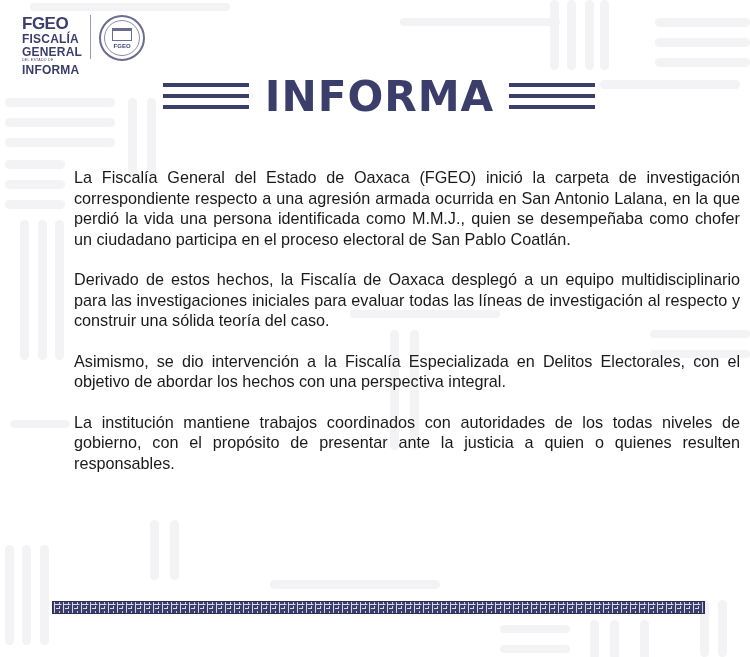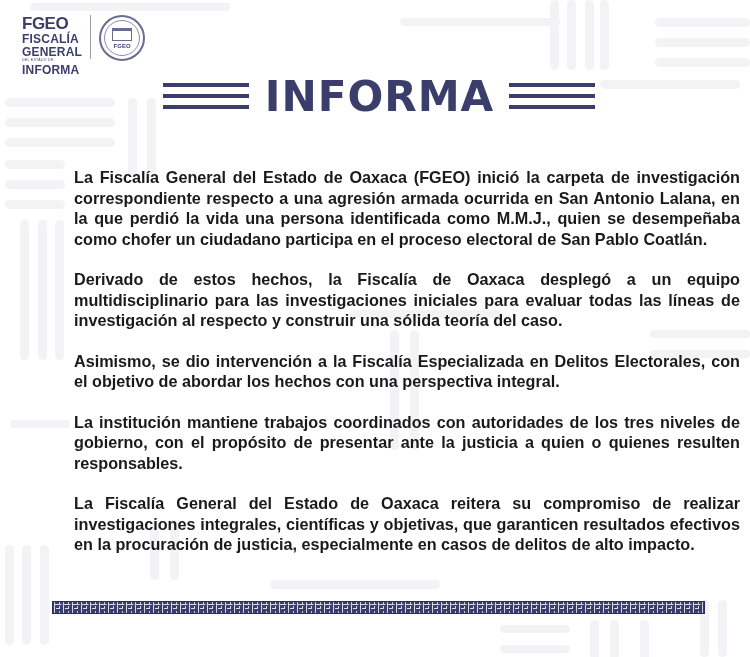--- a/index.html
+++ b/index.html
@@ -30,21 +30,21 @@
   .header { position: absolute; left: 0; right: 0; top: 74px; height: 44px; }
   .lines { position: absolute; top: 9px; width: 86px; height: 26px; display: flex; flex-direction: column; justify-content: space-between; }
   .lines span { display: block; height: 4px; background: #3b3d6b; }
   .lines.left { left: 163px; }
   .lines.right { left: 509px; }
   .title { position: absolute; left: 262px; top: -3px; width: 235px; text-align: center; font-size: 43px; font-weight: 900; color: #3b3d6b; letter-spacing: 1px; font-family: "DejaVu Sans", sans-serif; transform: scaleX(0.98); }
   .subtitle { position: absolute; top: 122px; left: 0; width: 750px; text-align: center; font-size: 16px; font-weight: 700; color: #111; }
   .subtitle span { position: relative; left: 7px; }
 
   
-  .body-text { position: absolute; left: 74px; top: 167px; width: 666px; font-size: 16.2px; line-height: 20.5px; text-align: justify; font-weight: bold; }
+  .body-text { position: absolute; left: 74px; top: 167px; width: 666px; font-size: 16.2px; line-height: 20.5px; text-align: justify; }
   .body-text p { margin: 0 0 20px 0; }
 
   
   .greek { position: absolute; left: 52px; top: 601px; width: 653px; height: 13px; background: #3b3d6b; border: 1px solid #2c2e58; box-sizing: border-box;
     background-image:
       repeating-linear-gradient(90deg, transparent 0 1px, #c9cadc 1px 2px, transparent 2px 6px, #c9cadc 6px 7px, transparent 7px 9px);
   }
   .greek-inner { position: absolute; inset: 2px 1px; display: flex; gap: 1px; overflow: hidden; }
   .greek-inner i { flex: 0 0 auto; width: 8px; height: 8px; box-sizing: border-box; border: 1.5px solid #d8d9e6; border-right-color: transparent; background: #3b3d6b; position: relative; }
   .greek-inner i::after { content: ""; position: absolute; left: 1px; top: 1px; width: 3px; height: 2px; border-bottom: 1.5px solid #d8d9e6; border-right: 1.5px solid #d8d9e6; }
@@ -124,22 +124,21 @@
         <span></span>
         <span></span>
         <span></span>
       </div>
   </div>
 
   <div class="body-text">
     <p>La Fiscalía General del Estado de Oaxaca (FGEO) inició la carpeta de investigación correspondiente respecto a una agresión armada ocurrida en San Antonio Lalana, en la que perdió la vida una persona identificada como M.M.J., quien se desempeñaba como chofer un ciudadano participa en el proceso electoral de San Pablo Coatlán.</p>
     <p>Derivado de estos hechos, la Fiscalía de Oaxaca desplegó a un equipo multidisciplinario para las investigaciones iniciales para evaluar todas las líneas de investigación al respecto y construir una sólida teoría del caso.</p>
     <p>Asimismo, se dio intervención a la Fiscalía Especializada en Delitos Electorales, con el objetivo de abordar los hechos con una perspectiva integral.</p>
-    <p>La institución mantiene trabajos coordinados con autoridades de los tres niveles de gobierno, con el propósito de presentar ante la justicia a quien o quienes resulten responsables.</p>
-    <p>La Fiscalía General del Estado de Oaxaca reitera su compromiso de realizar investigaciones integrales, científicas y objetivas, que garanticen resultados efectivos en la procuración de justicia, especialmente en casos de delitos de alto impacto.</p>
+    <p>La institución mantiene trabajos coordinados con autoridades de los todas niveles de gobierno, con el propósito de presentar ante la justicia a quien o quienes resulten responsables.</p>
   </div>
 
   <div class="greek">
     <div class="greek-inner" id="greek-inner">
         <i></i>
         <i></i>
         <i></i>
         <i></i>
         <i></i>
         <i></i>

